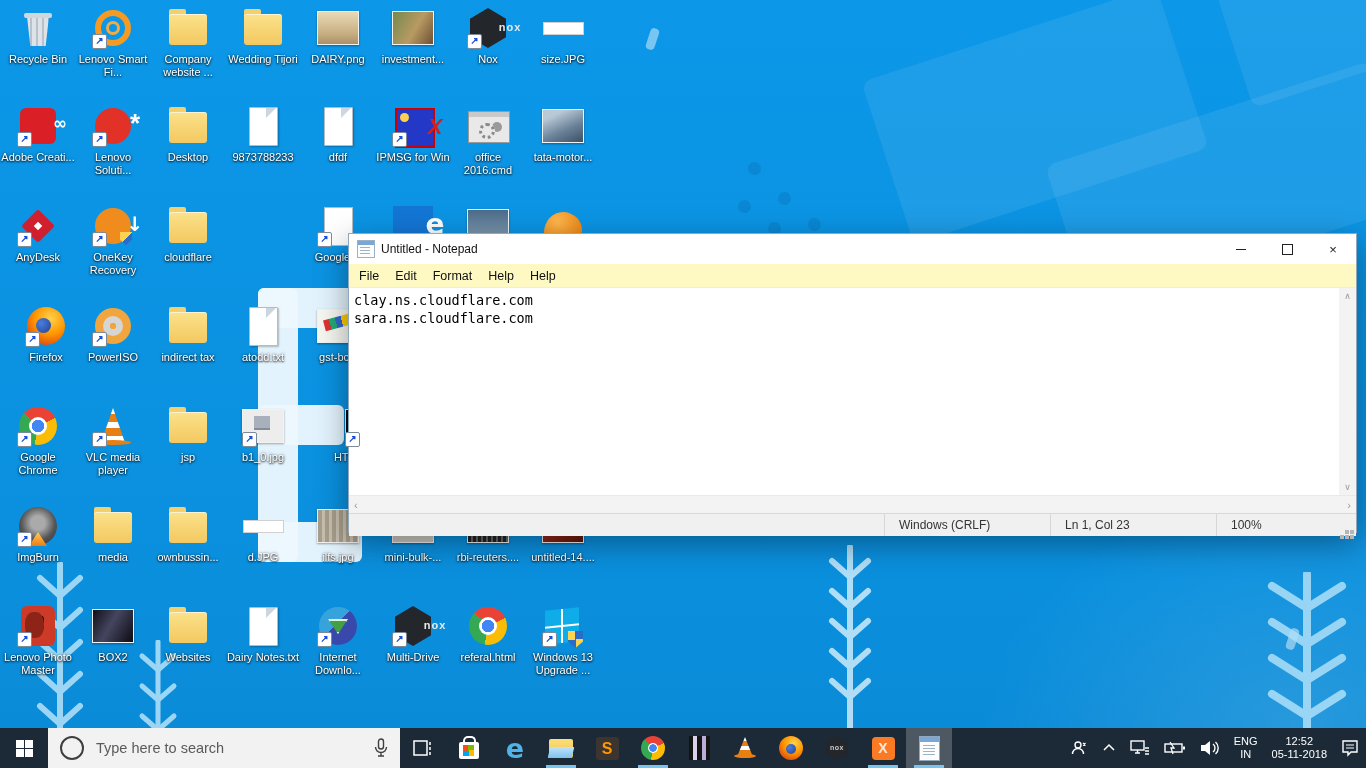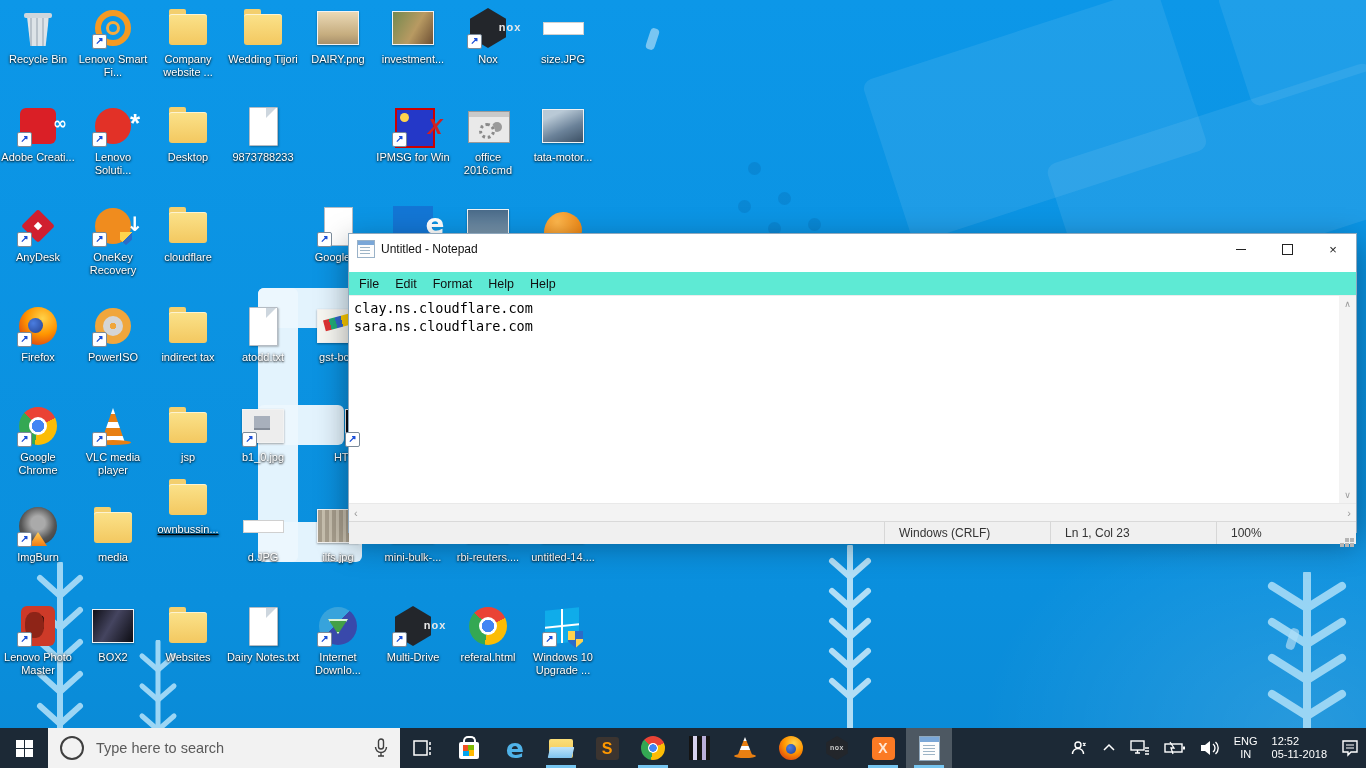--- a/index.html
+++ b/index.html
@@ -131,21 +131,21 @@
   .titlebar{height:30px;display:flex;align-items:center;background:#fff;}
   .np-ico{width:16px;height:16px;margin:0 6px 0 8px;position:relative;background:#fdfdfd;border:1px solid #9ab2c8;}
   .np-ico::before{content:"";position:absolute;left:0;top:0;width:100%;height:4px;background:#7aa7d8;}
   .np-ico::after{content:"";position:absolute;left:2px;top:6px;width:10px;height:7px;
     background:repeating-linear-gradient(#9db4c6 0 1px,rgba(0,0,0,0) 1px 3px);}
   .title-text{font-size:12px;color:#111;}
   .winbtns{margin-left:auto;display:flex;height:100%;}
   .wbtn{width:46px;height:100%;display:flex;align-items:center;justify-content:center;color:#222;font-size:13px;cursor:pointer;}
   .minglyph{width:10px;height:1px;background:#222;display:block;}
   .maxglyph{width:9px;height:9px;border:1px solid #222;display:block;}
-  .menubar{height:23px;display:flex;align-items:center;padding-left:2px;border-bottom:1px solid #ececec;background:#5eead4;margin-top:8px;}
+  .menubar{height:23px;display:flex;align-items:center;padding-left:2px;border-bottom:1px solid #ececec;background:#fef9c3;}
   .menu-item{padding:3px 8px;font-size:12.5px;color:#111;cursor:pointer;}
   .np-body{position:relative;height:207px;padding-left:16px;}
   .np-text{position:absolute;left:0;top:0;right:17px;bottom:0;padding:3px 0 0 5px;
     font-family:"DejaVu Sans Mono",monospace;font-size:13.5px;line-height:18px;color:#000;white-space:pre;overflow:hidden;cursor:text;}
   .vscroll{position:absolute;right:0;top:0;bottom:0;width:17px;background:#f3f3f3;display:flex;flex-direction:column;
     justify-content:space-between;align-items:center;font-size:9px;color:#9a9a9a;}
   .vscroll span{padding:3px 0;cursor:pointer;}
   .hscroll{height:17px;background:#f3f3f3;display:flex;justify-content:space-between;align-items:center;
     font-size:11px;color:#9a9a9a;border-top:1px solid #e9e9e9;}
   .hscroll span{padding:0 5px;cursor:pointer;}
@@ -166,21 +166,21 @@
   .searchbox input{flex:1;border:none;background:none;outline:none;font-size:14.5px;color:#333;
     font-family:"Liberation Sans",sans-serif;}
   .searchbox input::placeholder{color:#5a5a5a;}
   .mic{margin:0 12px;flex:none;}
   .tb-btn{width:46px;display:flex;align-items:center;justify-content:center;cursor:pointer;position:relative;}
   .tb-btn.running::after{content:"";position:absolute;left:8px;right:8px;bottom:0;height:3px;background:#76c5f0;}
   .tb-btn.active{background:rgba(255,255,255,.22);}
   .tray{margin-left:auto;display:flex;align-items:stretch;}
   .tray-item{display:flex;align-items:center;justify-content:center;padding:0 7px;color:#fff;cursor:pointer;}
   .tray-text{font-size:11px;line-height:13px;text-align:center;color:#fff;}
-  .clock{text-align:left;}
+  .clock{text-align:center;}
   
   .t-store{width:20px;height:17px;position:relative;background:#fff;border-radius:2px;margin-top:4px;}
   .t-store::before{content:"";position:absolute;left:4px;top:-6px;width:9px;height:8px;border:2px solid #fff;border-bottom:none;border-radius:5px 5px 0 0;}
   .t-store::after{content:"";position:absolute;left:4px;top:3px;width:11px;height:11px;
     background:conic-gradient(#7fba00 0 25%,#ffb900 0 50%,#00a4ef 0 75%,#f25022 0 100%);}
   .t-edge{color:#4fb2e8;font:bold 27px/27px "DejaVu Sans",sans-serif;}
   .t-explorer{width:24px;height:19px;position:relative;}
   .t-explorer::before{content:"";position:absolute;inset:0;background:linear-gradient(#fbdf79,#f2c14e);border-radius:2px;}
   .t-explorer::after{content:"";position:absolute;left:0;bottom:0;width:100%;height:11px;
     background:linear-gradient(#bfe3f9,#7ec2ee);border-radius:1px;transform:skewX(-14deg);}
@@ -330,20 +330,24 @@
         <div class="dlabel">Lenovo Soluti...</div>
       </div>
       <div class="dicon" style="left: 151px; top: 104px;">
         <div class="art k-folder"></div>
         <div class="dlabel">Desktop</div>
       </div>
       <div class="dicon" style="left: 226px; top: 104px;">
         <div class="art k-page"></div>
         <div class="dlabel">9873788233</div>
       </div>
+      <div class="dicon" style="left: 301px; top: 104px;">
+        <div class="art k-page"></div>
+        <div class="dlabel">dfdf</div>
+      </div>
       <div class="dicon" style="left: 376px; top: 104px;">
         <div class="art k-ipmsg">
           <span class="g">X</span>
           <span class="sc-badge"></span>
         </div>
         <div class="dlabel">IPMSG for Win</div>
       </div>
       <div class="dicon" style="left: 451px; top: 104px;">
         <div class="art k-gears"></div>
         <div class="dlabel">office 2016.cmd</div>
@@ -382,21 +386,21 @@
         <div class="dlabel"></div>
       </div>
       <div class="dicon" style="left: 451px; top: 204px;">
         <div class="art k-thumb th-photo"></div>
         <div class="dlabel"></div>
       </div>
       <div class="dicon" style="left: 526px; top: 204px;">
         <div class="art k-blob"></div>
         <div class="dlabel"></div>
       </div>
-      <div class="dicon" style="left: 1px; top: 304px;">
+      <div class="dicon" style="left: 9px; top: 304px;">
         <div class="art k-firefox">
           <span class="sc-badge"></span>
         </div>
         <div class="dlabel">Firefox</div>
       </div>
       <div class="dicon" style="left: 76px; top: 304px;">
         <div class="art k-disc">
           <span class="sc-badge"></span>
         </div>
         <div class="dlabel">PowerISO</div>
@@ -445,21 +449,21 @@
       <div class="dicon" style="left: 1px; top: 504px;">
         <div class="art k-imgburn">
           <span class="sc-badge"></span>
         </div>
         <div class="dlabel">ImgBurn</div>
       </div>
       <div class="dicon" style="left: 76px; top: 504px;">
         <div class="art k-folder"></div>
         <div class="dlabel">media</div>
       </div>
-      <div class="dicon" style="left: 151px; top: 476px; text-decoration: underline;">
+      <div class="dicon" style="left: 151px; top: 504px;">
         <div class="art k-folder fol-chrome"></div>
         <div class="dlabel">ownbussin...</div>
       </div>
       <div class="dicon" style="left: 226px; top: 504px;">
         <div class="art k-strip"></div>
         <div class="dlabel">d.JPG</div>
       </div>
       <div class="dicon" style="left: 301px; top: 504px;">
         <div class="art k-thumb th-ilfs"></div>
         <div class="dlabel">ilfs.jpg</div>
@@ -508,21 +512,21 @@
         <div class="dlabel">Multi-Drive</div>
       </div>
       <div class="dicon" style="left: 451px; top: 604px;">
         <div class="art k-chrome"></div>
         <div class="dlabel">referal.html</div>
       </div>
       <div class="dicon" style="left: 526px; top: 604px;">
         <div class="art k-winflag">
           <span class="sc-badge"></span>
         </div>
-        <div class="dlabel">Windows 10 Upgrade ...</div>
+        <div class="dlabel">Windows 13 Upgrade ...</div>
       </div>
     </div>
 
   <div id="notepad">
     <div class="titlebar">
       <span class="np-ico"></span>
       <span class="title-text">Untitled - Notepad</span>
       <span class="winbtns">
         <span class="wbtn">
             <span class="minglyph"></span>

